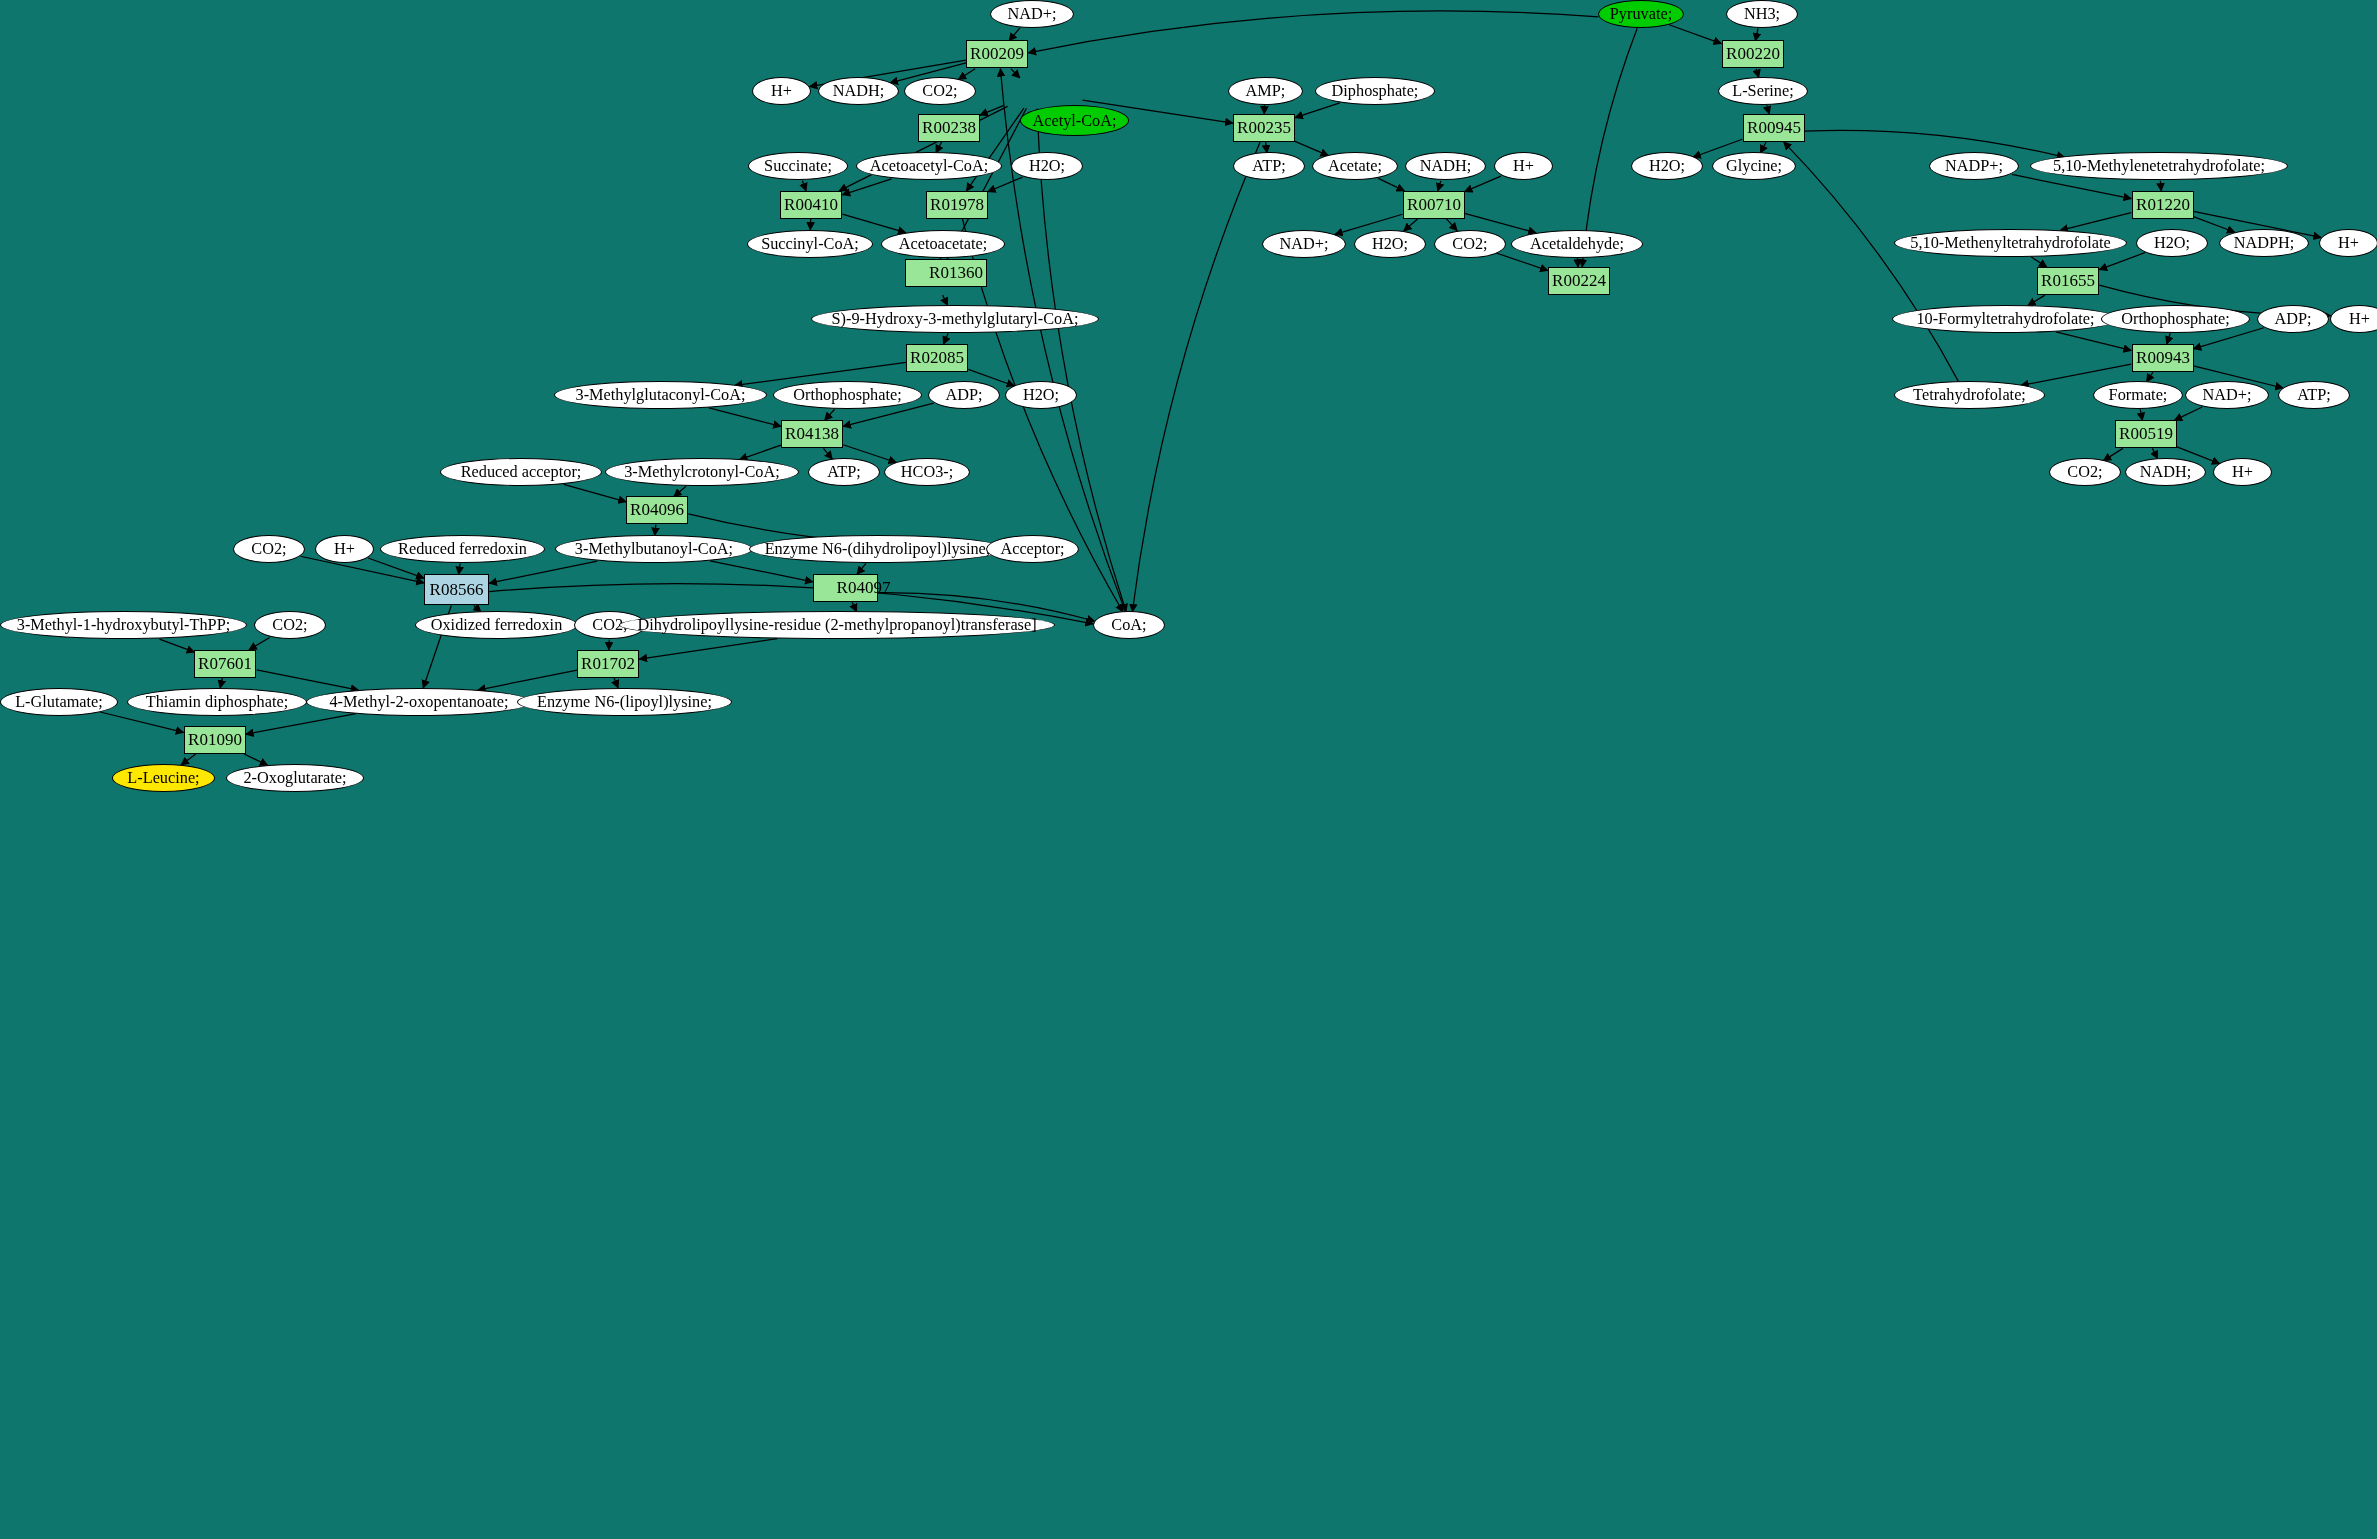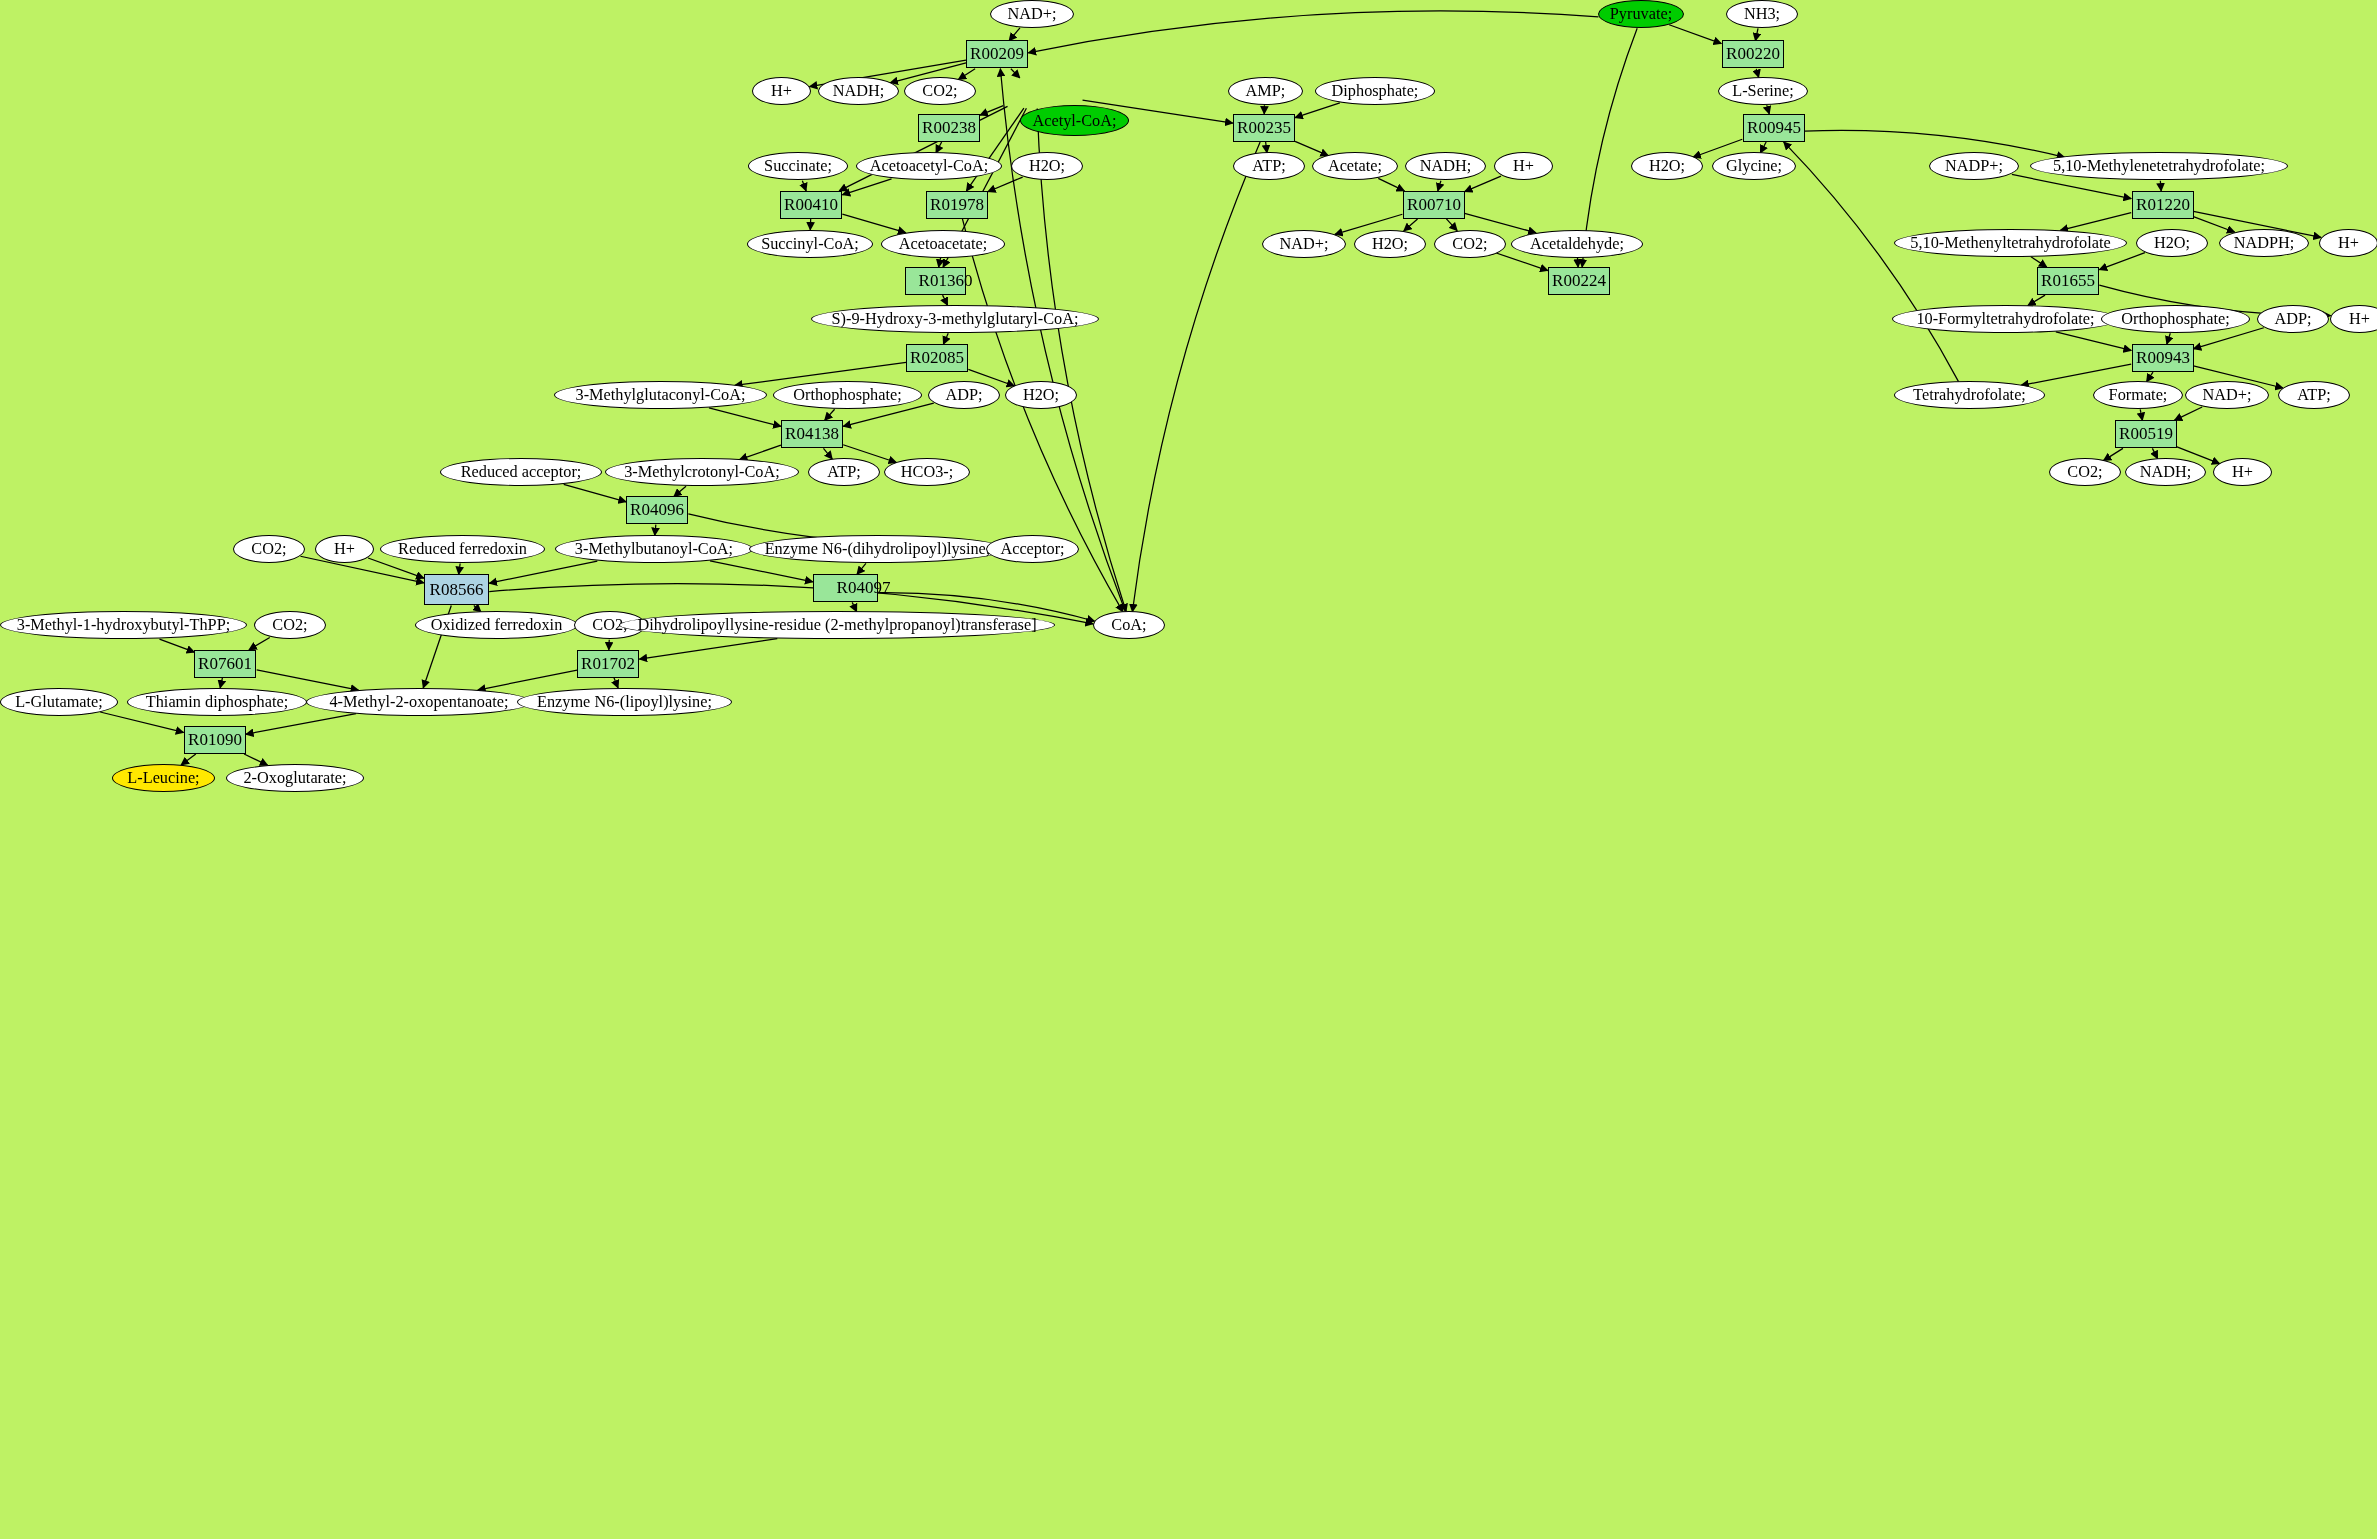--- a/index.html
+++ b/index.html
@@ -1,16 +1,16 @@
 <!DOCTYPE html>
 <html style="font-size:12.4px"><head>
 <meta charset="utf-8">
 <style>
   html,body{margin:0;padding:0;background:#ffffff;}
-  #canvas{position:relative;width:2377px;height:1540px;background:#bef264;
+  #canvas{position:relative;width:2377px;height:1540px;background:#0f766e;
           font-family:"Liberation Serif", serif;overflow:hidden;}
   svg#edges{position:absolute;left:0;top:0;width:2377px;height:1540px;}
   .node{position:absolute;display:flex;align-items:center;justify-content:center;
         text-align:center;box-sizing:border-box;white-space:nowrap;color:#000;}
   .cpd{border:1.6px solid #000;border-radius:50%;background:#ffffff;font-size:16.3px;}
   .cpd.hl-green{background:#00cc00;text-align:center;}
   .cpd.hl-yellow{background:#ffe800;}
   .rxn{border:1.6px solid #000;background:#99e699;font-size:17px;}
   .rxn.blue{background:#add4e3;}
 </style>
@@ -162,21 +162,21 @@
       <div class="node cpd" style="left: 747px; top: 230px; width: 126px; height: 28px;">Succinyl-CoA;</div>
       <div class="node cpd" style="left: 881px; top: 230px; width: 124px; height: 28px;">Acetoacetate;</div>
       <div class="node cpd" style="left: 1262px; top: 230px; width: 84px; height: 28px;">NAD+;</div>
       <div class="node cpd" style="left: 1354px; top: 230px; width: 72px; height: 28px;">H2O;</div>
       <div class="node cpd" style="left: 1434px; top: 230px; width: 72px; height: 28px;">CO2;</div>
       <div class="node cpd" style="left: 1511px; top: 230px; width: 132px; height: 28px;">Acetaldehyde;</div>
       <div class="node cpd" style="left: 1894px; top: 229px; width: 233px; height: 28px;">5,10-Methenyltetrahydrofolate</div>
       <div class="node cpd" style="left: 2136px; top: 229px; width: 72px; height: 28px;">H2O;</div>
       <div class="node cpd" style="left: 2219px; top: 229px; width: 90px; height: 28px;">NADPH;</div>
       <div class="node cpd" style="left: 2319px; top: 229px; width: 59px; height: 28px;">H+</div>
-      <div class="node rxn" style="left: 905px; top: 267px; width: 61px; height: 28px; padding-left: 20px;">R01360</div>
+      <div class="node rxn" style="left: 905px; top: 259px; width: 82px; height: 28px; padding-left: 20px;">R01360</div>
       <div class="node rxn" style="left: 1548px; top: 267px; width: 62px; height: 28px;">R00224</div>
       <div class="node rxn" style="left: 2037px; top: 267px; width: 62px; height: 28px;">R01655</div>
       <div class="node cpd" style="left: 811px; top: 305px; width: 288px; height: 28px;">S)-9-Hydroxy-3-methylglutaryl-CoA;</div>
       <div class="node cpd" style="left: 1892px; top: 305px; width: 227px; height: 28px;">10-Formyltetrahydrofolate;</div>
       <div class="node cpd" style="left: 2101px; top: 305px; width: 149px; height: 28px;">Orthophosphate;</div>
       <div class="node cpd" style="left: 2257px; top: 305px; width: 72px; height: 28px;">ADP;</div>
       <div class="node cpd" style="left: 2330px; top: 305px; width: 59px; height: 28px;">H+</div>
       <div class="node rxn" style="left: 906px; top: 344px; width: 62px; height: 28px;">R02085</div>
       <div class="node rxn" style="left: 2132px; top: 344px; width: 62px; height: 28px;">R00943</div>
       <div class="node cpd" style="left: 554px; top: 381px; width: 213px; height: 28px;">3-Methylglutaconyl-CoA;</div>

